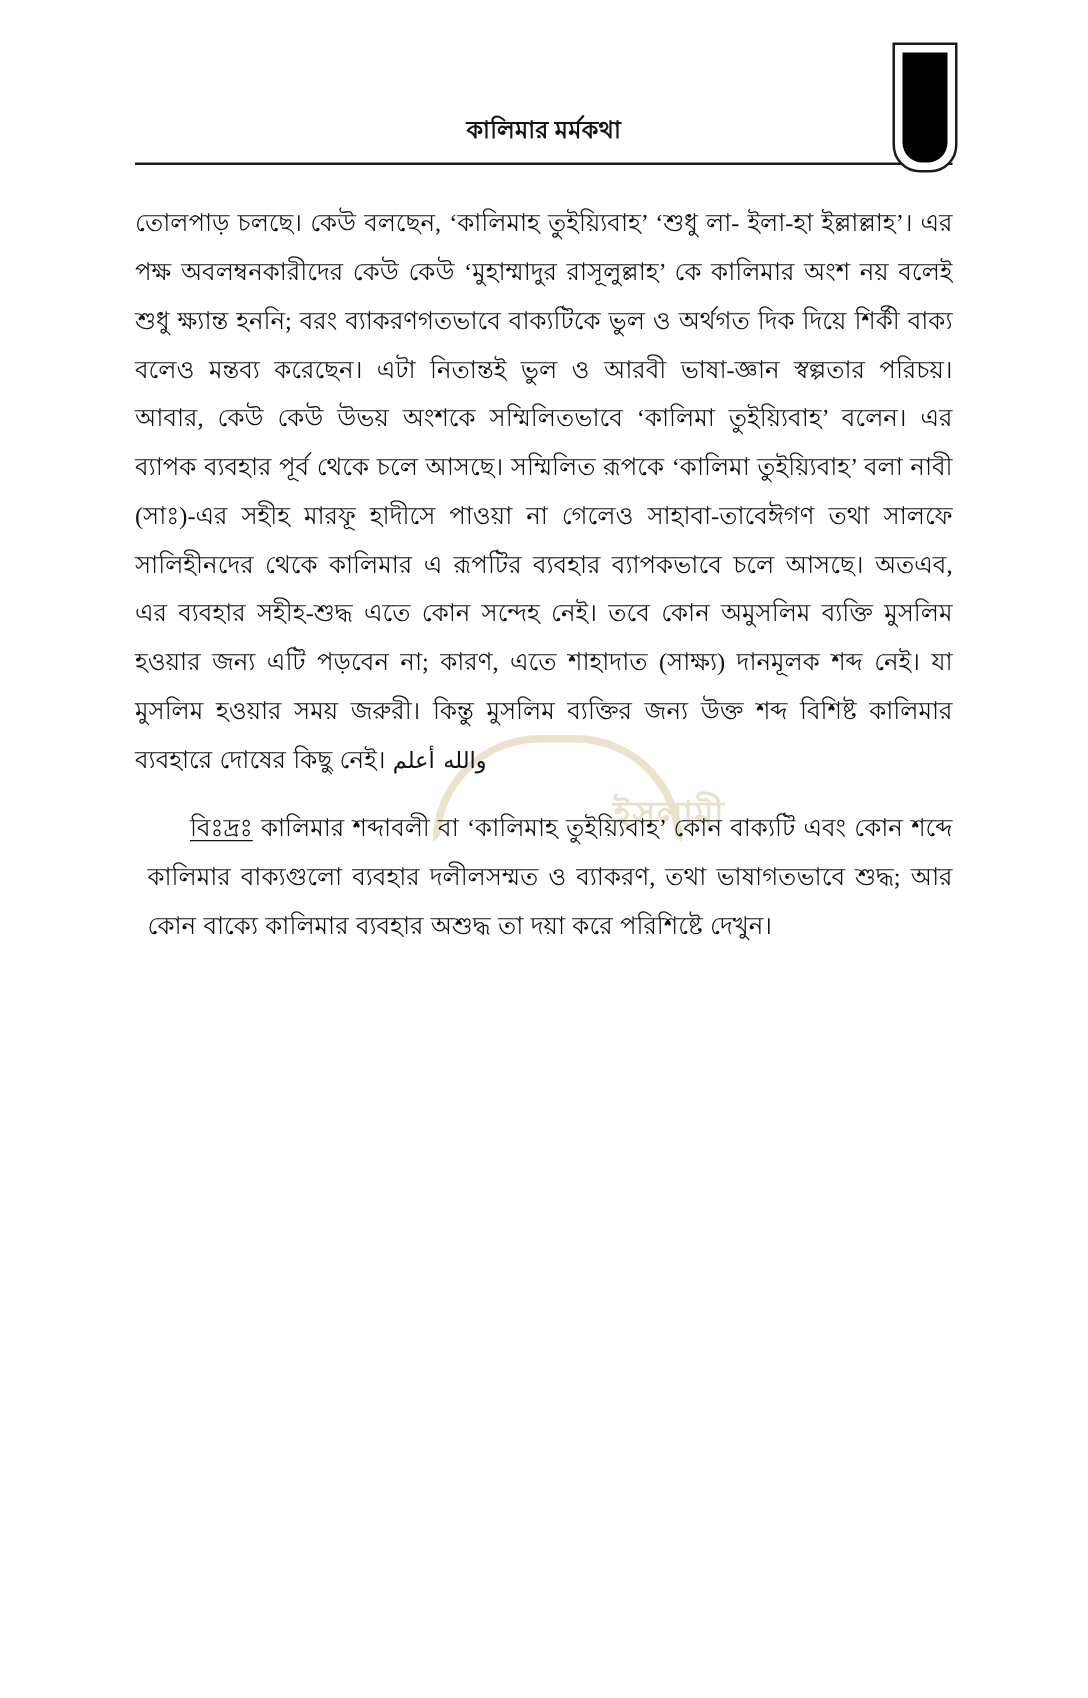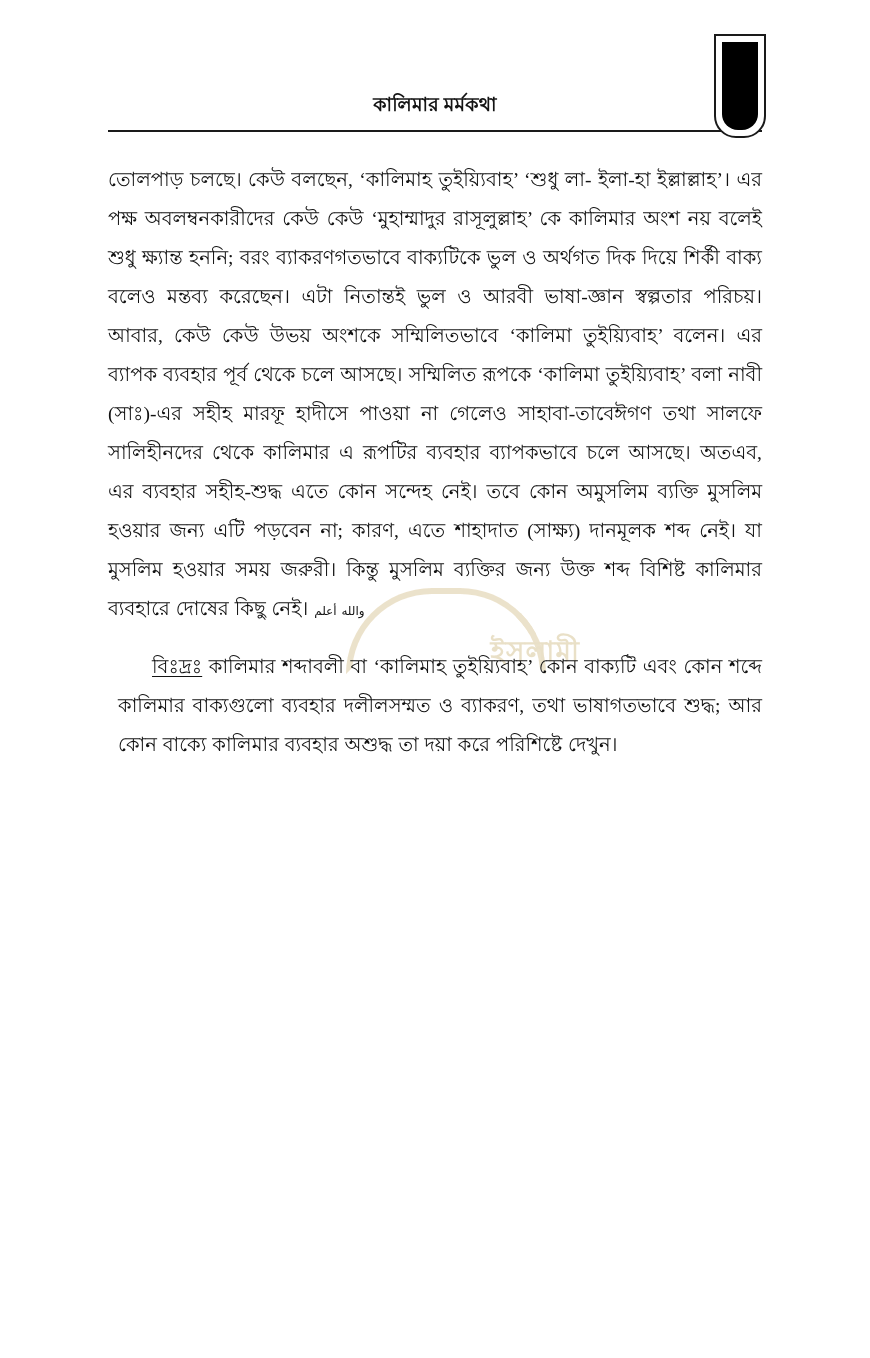--- a/index.html
+++ b/index.html
@@ -103,21 +103,21 @@
     text-indent: 34px;
   }
 
   .ul {
     text-decoration: underline;
     text-underline-offset: 3px;
   }
 
   .arabic {
     font-family: "DejaVu Sans", sans-serif;
-    font-size: 12px;
+    font-size: 18px;
     direction: rtl;
     unicode-bidi: isolate;
   }
 
   
   .watermark {
     position: absolute;
     left: 300px;
     top: 586px;
     width: 280px;

